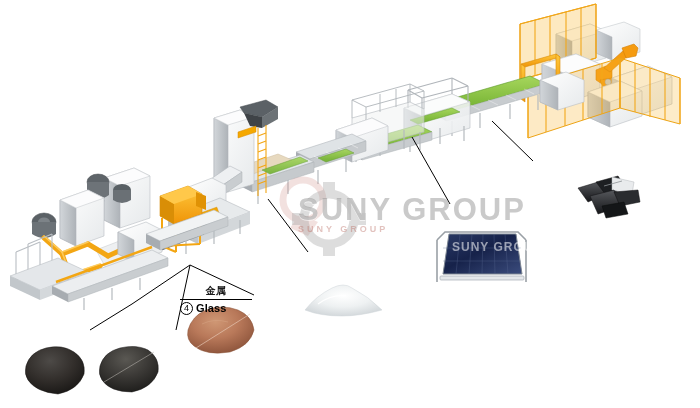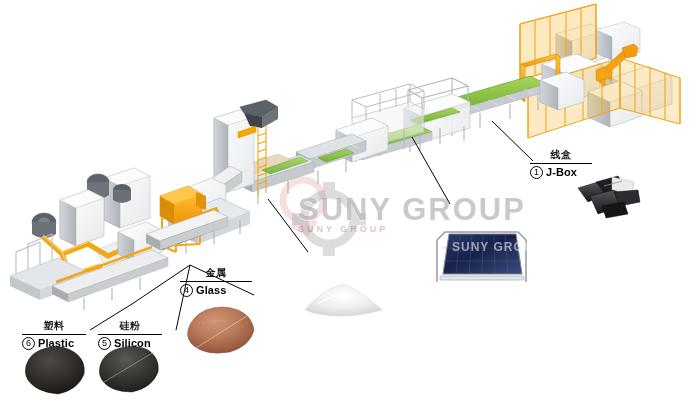--- a/index.html
+++ b/index.html
@@ -26,21 +26,21 @@
     display:inline-block;font-size:9px;font-weight:400;
     border:1px solid #000;border-radius:50%;
     width:11px;height:11px;line-height:11px;text-align:center;
     margin-right:3px;vertical-align:1px;font-family:"Liberation Sans",sans-serif;
   }
 
   
   #lbl-jbox   {left:530px;top:148px;width:62px;}
   #lbl-alum   {left:447px;top:191px;width:105px;}
   #lbl-glass  {left:306px;top:241px;width:56px;}
-  #lbl-copper {left:180px;top:266px;width:72px;}
+  #lbl-copper {left:180px;top:284px;width:72px;}
   #lbl-silicon{left:98px;top:319px;width:64px;}
   #lbl-plastic{left:22px;top:319px;width:64px;}
 
   
   #watermark{
     position:absolute;left:268px;top:178px;width:260px;height:64px;
     pointer-events:none;
   }
   #watermark .wtext{
     position:absolute;left:30px;top:14px;
@@ -528,39 +528,24 @@
         <rect x="0" y="31" width="12" height="12"></rect>
         <rect x="62" y="31" width="12" height="12"></rect>
       </g>
     </svg>
     <span class="wtext">SUNY GROUP</span>
     <span id="wm-sub">SUNY GROUP</span>
   </div>
 
   <div class="photo-wm" style="left:452px;top:240px;font-size:12px;letter-spacing:1px;">SUNY GROUP</div>
 
-  <div class="lbl" id="lbl-jbox">
-    <span class="cn">线盒</span>
-    <div class="rule"></div>
-    <span class="en"><span class="num">1</span><span>J-Box</span></span>
-  </div>
 
 
 
   <div class="lbl" id="lbl-copper">
     <span class="cn">金属</span>
     <div class="rule"></div>
     <span class="en"><span class="num">4</span><span>Glass</span></span>
   </div>
 
-  <div class="lbl" id="lbl-silicon">
-    <span class="cn">硅粉</span>
-    <div class="rule"></div>
-    <span class="en"><span class="num">5</span><span>Silicon</span></span>
-  </div>
-
-  <div class="lbl" id="lbl-plastic">
-    <span class="cn">塑料</span>
-    <div class="rule"></div>
-    <span class="en"><span class="num">6</span><span>Plastic</span></span>
-  </div>
+
 
 </div>
 
 </body></html>

